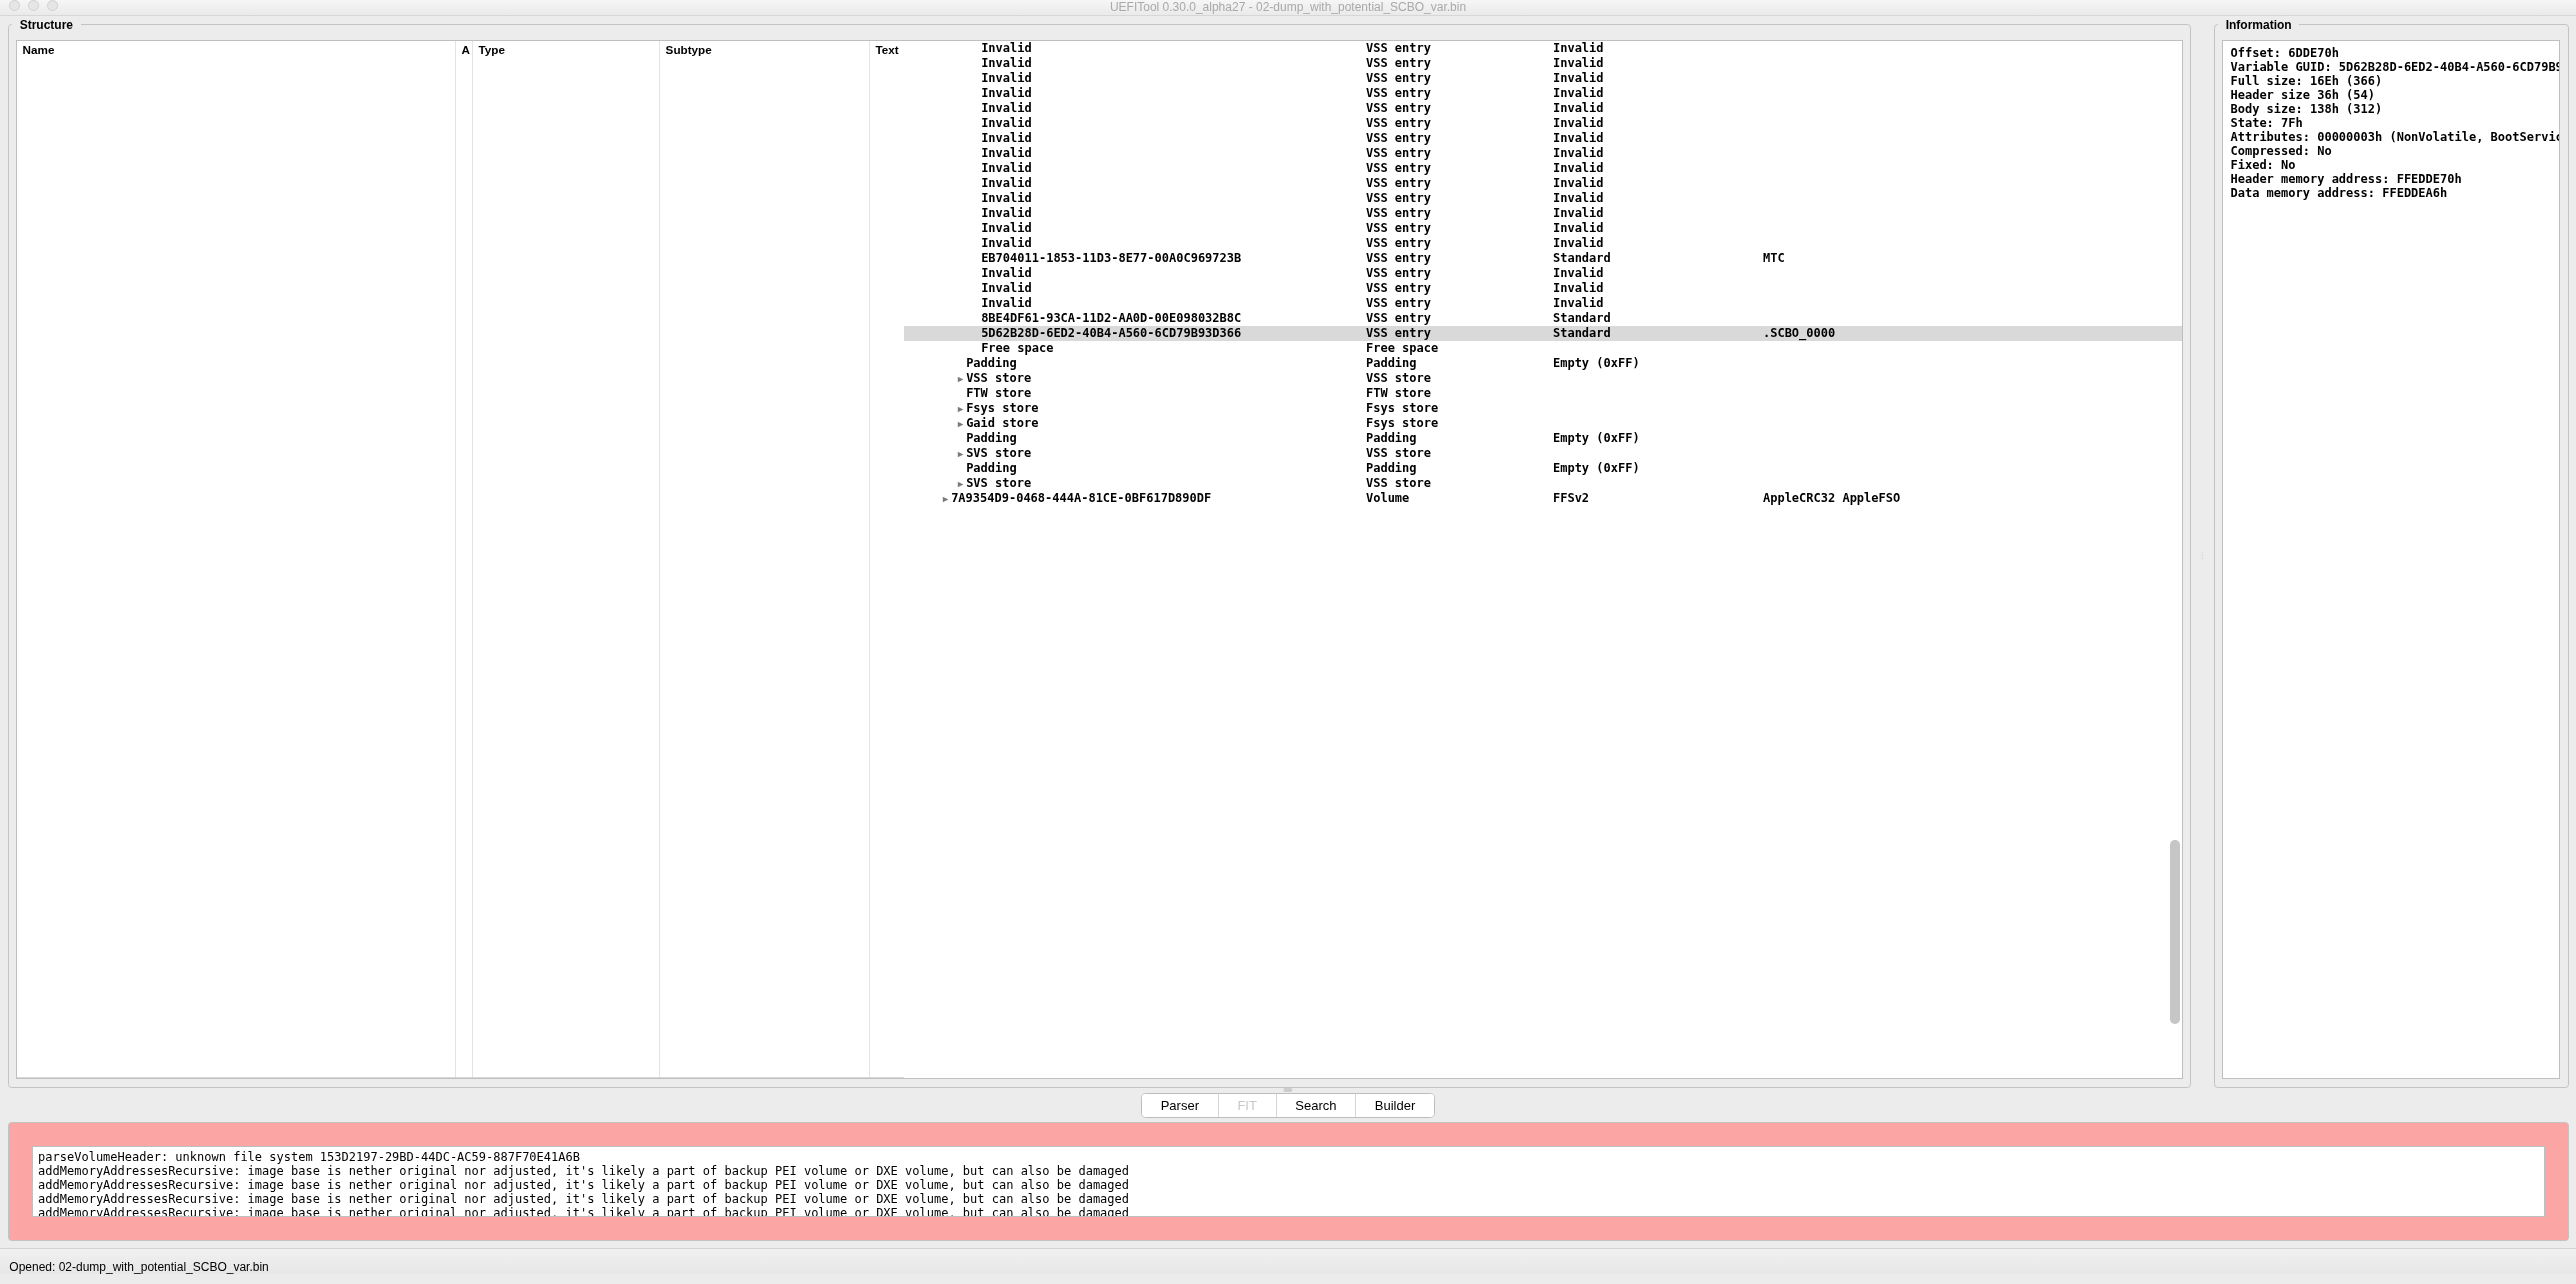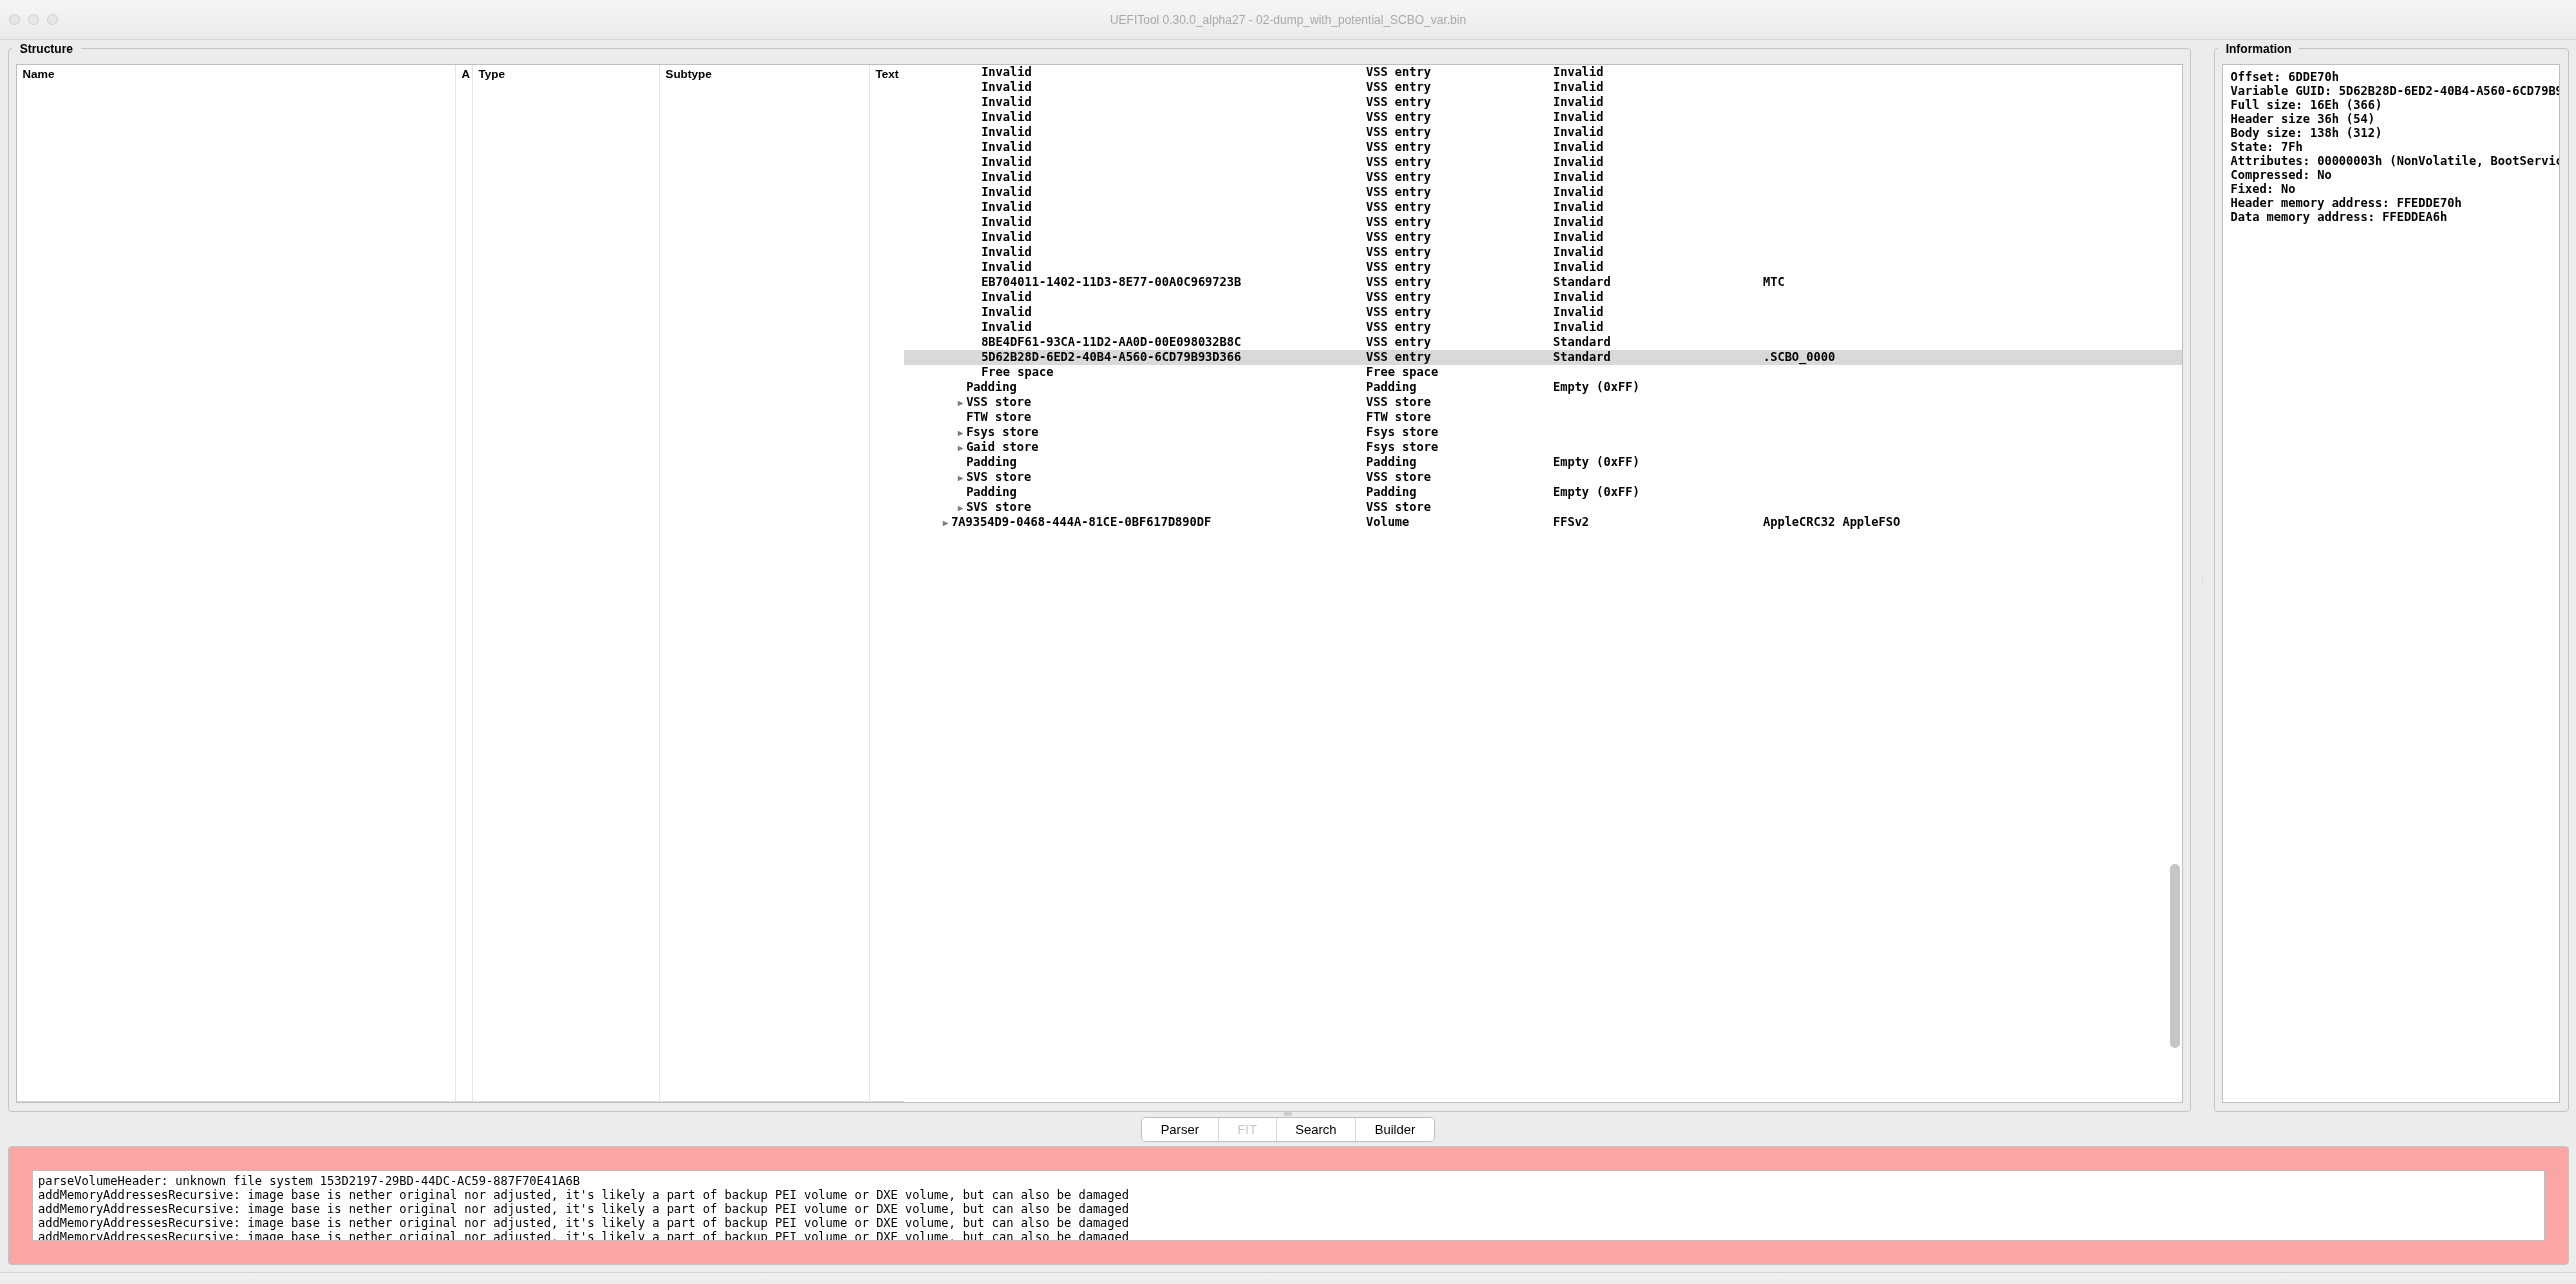--- a/index.html
+++ b/index.html
@@ -8,24 +8,24 @@
     font-family: -apple-system, "Helvetica Neue", Arial, sans-serif;
     font-size: 12px;
     background: #ececec;
     color: #000;
     overflow: hidden;
   }
   .mono { font-family: Menlo, Monaco, Consolas, monospace; font-size: 12px; }
 
   
   .titlebar {
-    height: 40px;
+    height: 16px;
     background: linear-gradient(#f6f6f6, #eaeaea);
     display: flex;
-    align-items: center;
+    align-items: flex-start;
     padding: 0 9.3px;
     border-bottom: 0.9px solid #d7d7d7;
     position: relative;
   }
   .traffic {
     display: flex;
     gap: 7.5px;
     margin-right: 11.2px;
     z-index: 2;
   }
@@ -408,21 +408,21 @@
                 </div>
                 <div class="td col-a"></div>
                 <div class="td col-type">VSS entry</div>
                 <div class="td col-sub">Invalid</div>
                 <div class="td col-text"></div>
               </div>
               <div class="tree-row">
                 <div class="td col-name name-cell">
                   <span class="indent" style="width: 60px;"></span>
                   <span class="arrow none"></span>
-                  <span>EB704011-1402-11D3-8E77-00A0C969723B</span>
+                  <span>EB704011-1853-11D3-8E77-00A0C969723B</span>
                 </div>
                 <div class="td col-a"></div>
                 <div class="td col-type">VSS entry</div>
                 <div class="td col-sub">Standard</div>
                 <div class="td col-text">MTC</div>
               </div>
               <div class="tree-row">
                 <div class="td col-name name-cell">
                   <span class="indent" style="width: 60px;"></span>
                   <span class="arrow none"></span>

